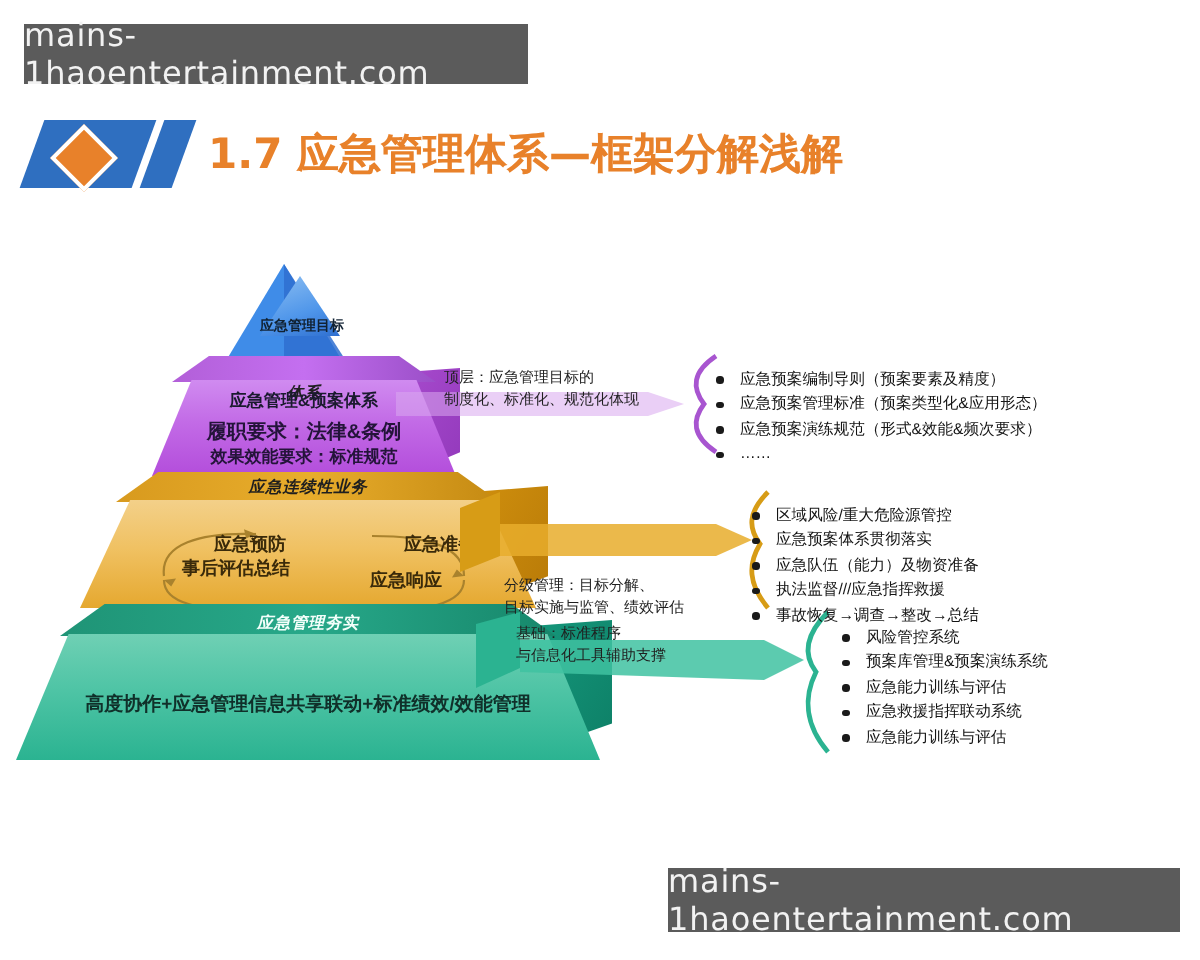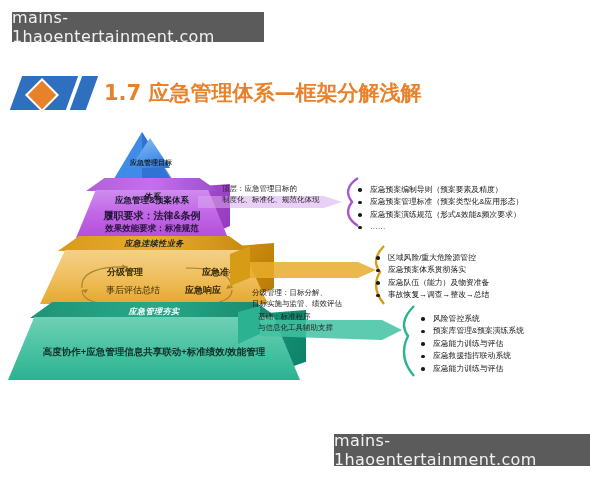--- a/index.html
+++ b/index.html
@@ -18,21 +18,21 @@
     color:#f2f2f2;
     font-size:16px;
     letter-spacing:.4px;
     display:flex;align-items:center;justify-content:center;
     font-family:"DejaVu Sans",sans-serif;
   }
   #wm-top{left:12px;top:12px;width:252px;height:30px;}
   #wm-bottom{left:334px;top:434px;width:256px;height:32px;}
 
   
-  #title-row{position:absolute;left:16px;top:76px;height:34px;display:flex;align-items:center;}
+  #title-row{position:absolute;left:16px;top:60px;height:34px;display:flex;align-items:center;}
   .badge{position:relative;width:84px;height:34px;}
   .badge .par{
     position:absolute;left:0;top:0;width:60px;height:34px;
     background:#2f6fc0;
     transform:skewX(-20deg);
   }
   .badge .par2{
     position:absolute;left:60px;top:0;width:16px;height:34px;
     background:#2f6fc0;
     transform:skewX(-20deg);
@@ -124,21 +124,21 @@
     clip-path:polygon(11% 0%,89% 0%,100% 100%,0% 100%);
   }
   #t3-right{
     position:absolute;left:172px;top:7px;width:62px;height:61px;
     background:linear-gradient(120deg,#d7960f,#b87a08);
     clip-path:polygon(0% 8%,100% 0%,100% 74%,32% 100%);
   }
   #t3-head{top:2px;}
   #t3-a{position:absolute;left:50px;top:30px;width:70px;text-align:center;font-size:9px;font-weight:bold;color:#3a2a0a;}
   #t3-b{position:absolute;left:128px;top:30px;width:70px;text-align:right;font-size:9px;font-weight:bold;color:#3a2a0a;}
-  #t3-c{position:absolute;left:36px;top:48px;width:84px;text-align:right;font-size:9px;font-weight:normal;color:#3a2a0a;}
+  #t3-c{position:absolute;left:36px;top:42px;width:84px;text-align:center;font-size:9px;font-weight:bold;color:#3a2a0a;}
   #t3-d{position:absolute;left:128px;top:48px;width:70px;text-align:center;font-size:9px;font-weight:bold;color:#3a2a0a;}
   .cycle{position:absolute;left:26px;top:22px;width:182px;height:52px;}
 
   
   #tier4{left:8px;top:170px;width:292px;height:78px;}
   #t4-cap{
     position:absolute;left:22px;top:0;width:248px;height:16px;
     background:linear-gradient(90deg,#1f9476,#27a889,#17876b);
     clip-path:polygon(9% 0%,91% 0%,100% 100%,0% 100%);
   }
@@ -222,21 +222,21 @@
         <path d="M16,30 C14,14 34,8 62,9" fill="none" stroke="#a9822d" stroke-width="1.1"></path>
         <path d="M62,9 l-6,-2.4 l1,4.6 z" fill="#a9822d"></path>
         <path d="M120,10 C150,10 166,16 166,30" fill="none" stroke="#a9822d" stroke-width="1.1"></path>
         <path d="M166,30 l-3.6,-3.2 l-2.4,4 z" fill="#a9822d"></path>
         <path d="M166,32 C166,44 146,48 120,47" fill="none" stroke="#a9822d" stroke-width="1.1"></path>
         <path d="M120,47 l6,2.4 l-1,-4.6 z" fill="#a9822d"></path>
         <path d="M60,47 C34,47 16,44 16,32" fill="none" stroke="#a9822d" stroke-width="1.1"></path>
         <path d="M16,32 l3.6,3.2 l2.4,-4 z" fill="#a9822d"></path>
       </svg>
       <div class="tlabel thead" id="t3-head">应急连续性业务</div>
-      <div id="t3-a">分级管理</div>
+      <div id="t3-a">应急预防</div>
       <div id="t3-b">应急准备</div>
       <div id="t3-d">应急响应</div>
       <div id="t3-c">事后评估总结</div>
     </div>
 
     <div class="tier" id="tier4">
       <div id="t4-right"></div>
       <div id="t4-cap"></div>
       <div id="t4-body"></div>
       <div class="tlabel thead" id="t4-head">应急管理夯实</div>
@@ -278,20 +278,21 @@
     <li>应急预案编制导则（预案要素及精度）</li>
     <li>应急预案管理标准（预案类型化&amp;应用形态）</li>
     <li>应急预案演练规范（形式&amp;效能&amp;频次要求）</li>
     <li>……</li>
   </ul>
 
   <ul class="blist" id="list2">
     <li>区域风险/重大危险源管控</li>
     <li>应急预案体系贯彻落实</li>
     <li>应急队伍（能力）及物资准备</li>
+    <li>执法监督///应急指挥救援</li>
     <li>事故恢复→调查→整改→总结</li>
   </ul>
 
   <ul class="blist" id="list3">
     <li>风险管控系统</li>
     <li>预案库管理&amp;预案演练系统</li>
     <li>应急能力训练与评估</li>
     <li>应急救援指挥联动系统</li>
     <li>应急能力训练与评估</li>
   </ul>

